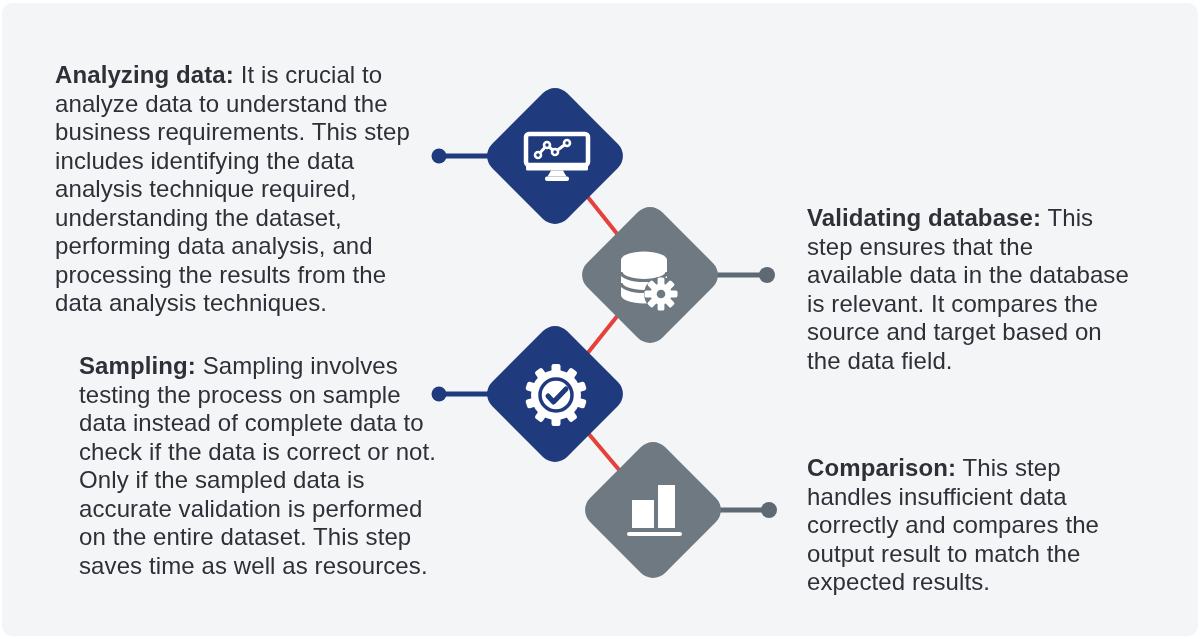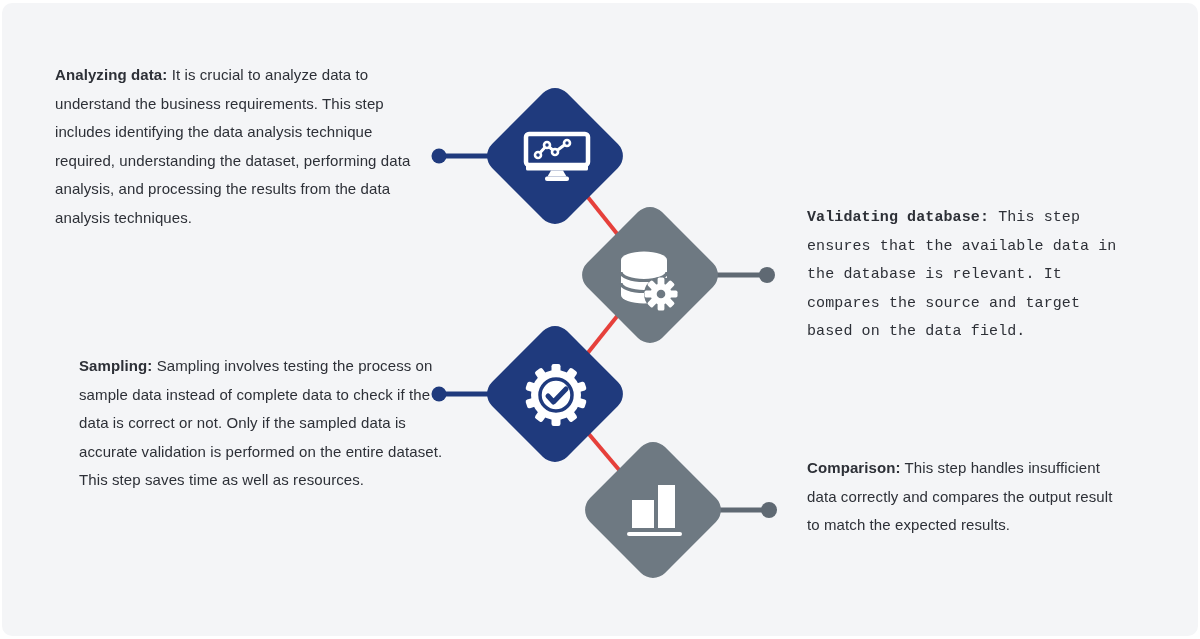--- a/index.html
+++ b/index.html
@@ -2,26 +2,26 @@
 <html><head>
 <meta charset="utf-8">
 <style>
   html,body{margin:0;padding:0;background:#ffffff;}
   body{width:1200px;height:639px;position:relative;overflow:hidden;
        font-family:"Liberation Sans", sans-serif;}
   .canvas{position:absolute;left:2px;top:3px;right:2px;bottom:3px;
           background:#f4f5f7;border-radius:10px;}
   .diagram-svg{position:absolute;left:0;top:0;width:1200px;height:639px;}
 
-  .txt{position:absolute;font-size:15px;line-height:28.5px;color:#2d3037;
+  .txt{position:absolute;font-size:24px;line-height:28.5px;color:#2d3037;
        letter-spacing:0.1px;}
   .txt b{font-weight:700;}
   .txt-1{left:53px;top:58px;width:372px;}
   .txt-2{left:53px;top:349px;width:372px;margin-left:24px;}
-  .txt-3{left:805px;top:201px;width:322px;font-family:Liberation Mono, monospace;}
+  .txt-3{left:805px;top:201px;width:322px;}
   .txt-4{left:805px;top:451px;width:322px;}
 
   
   .d-blue{fill:#1f3a7d;}
   .d-gray{fill:#6e7982;}
   .red-line{stroke:#e6403b;stroke-width:4;}
   .stub-blue{stroke:#1f3a7d;stroke-width:5;}
   .dot-blue{fill:#1f3a7d;}
   .stub-gray{stroke:#5f6973;stroke-width:5;}
   .dot-gray{fill:#5f6973;}

